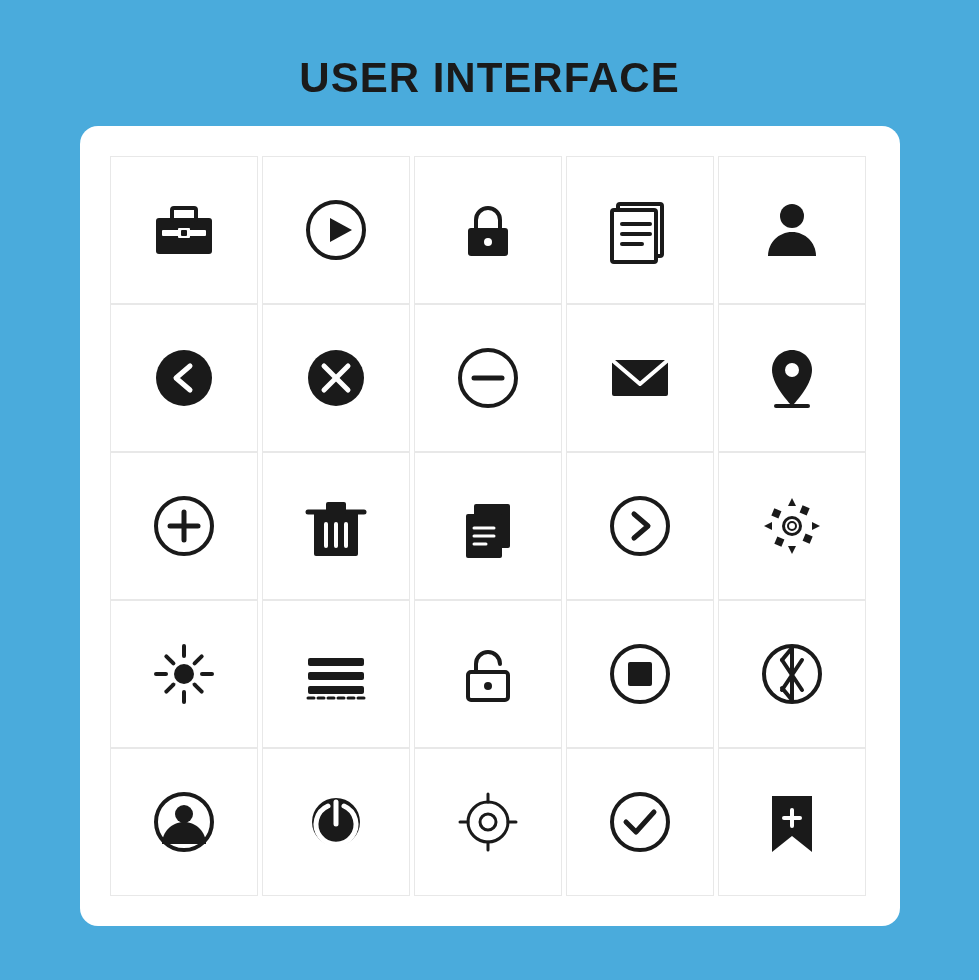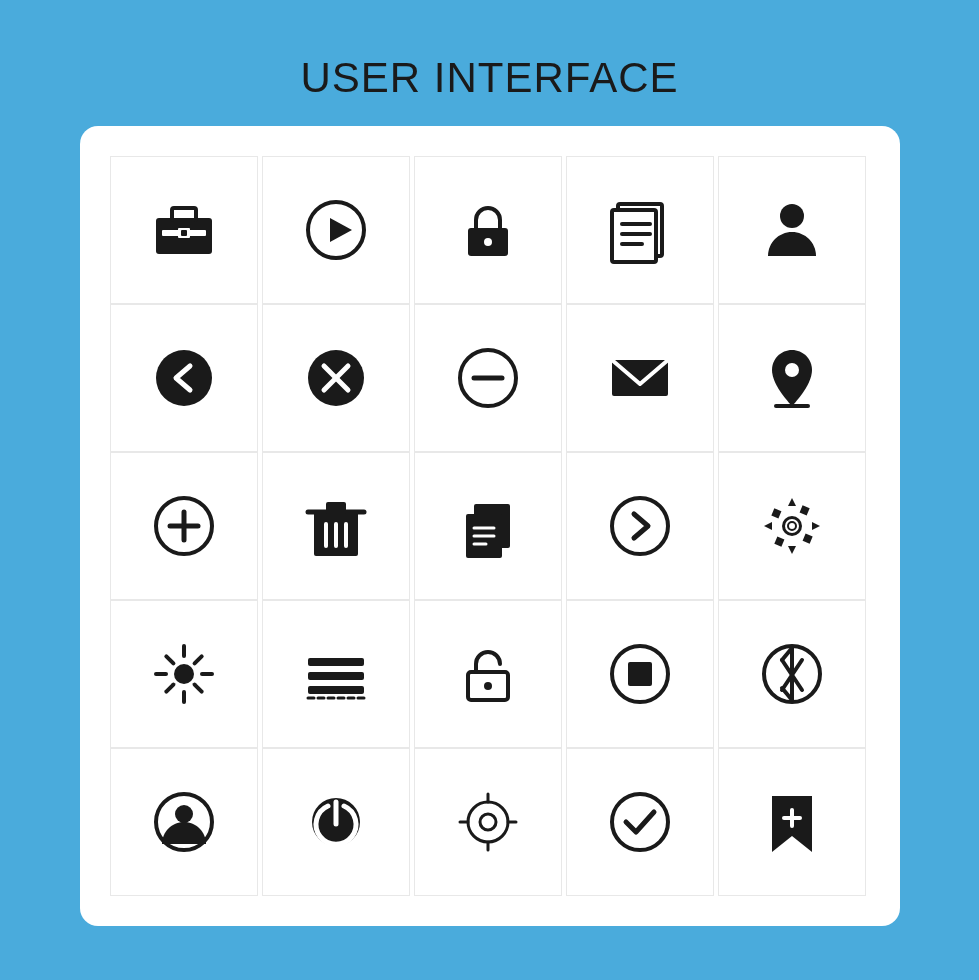--- a/index.html
+++ b/index.html
@@ -8,21 +8,21 @@
       height: 980px;
       background-color: #4aabdc;
       display: flex;
       flex-direction: column;
       align-items: center;
       justify-content: center;
       font-family: Arial, sans-serif;
     }
     h1 {
       font-size: 42px;
-      font-weight: normal;
+      font-weight: bold;
       color: #1a1a1a;
       margin-bottom: 24px;
       letter-spacing: 1px;
     }
     .card {
       background: #fff;
       border-radius: 18px;
       padding: 30px;
       width: 820px;
     }

